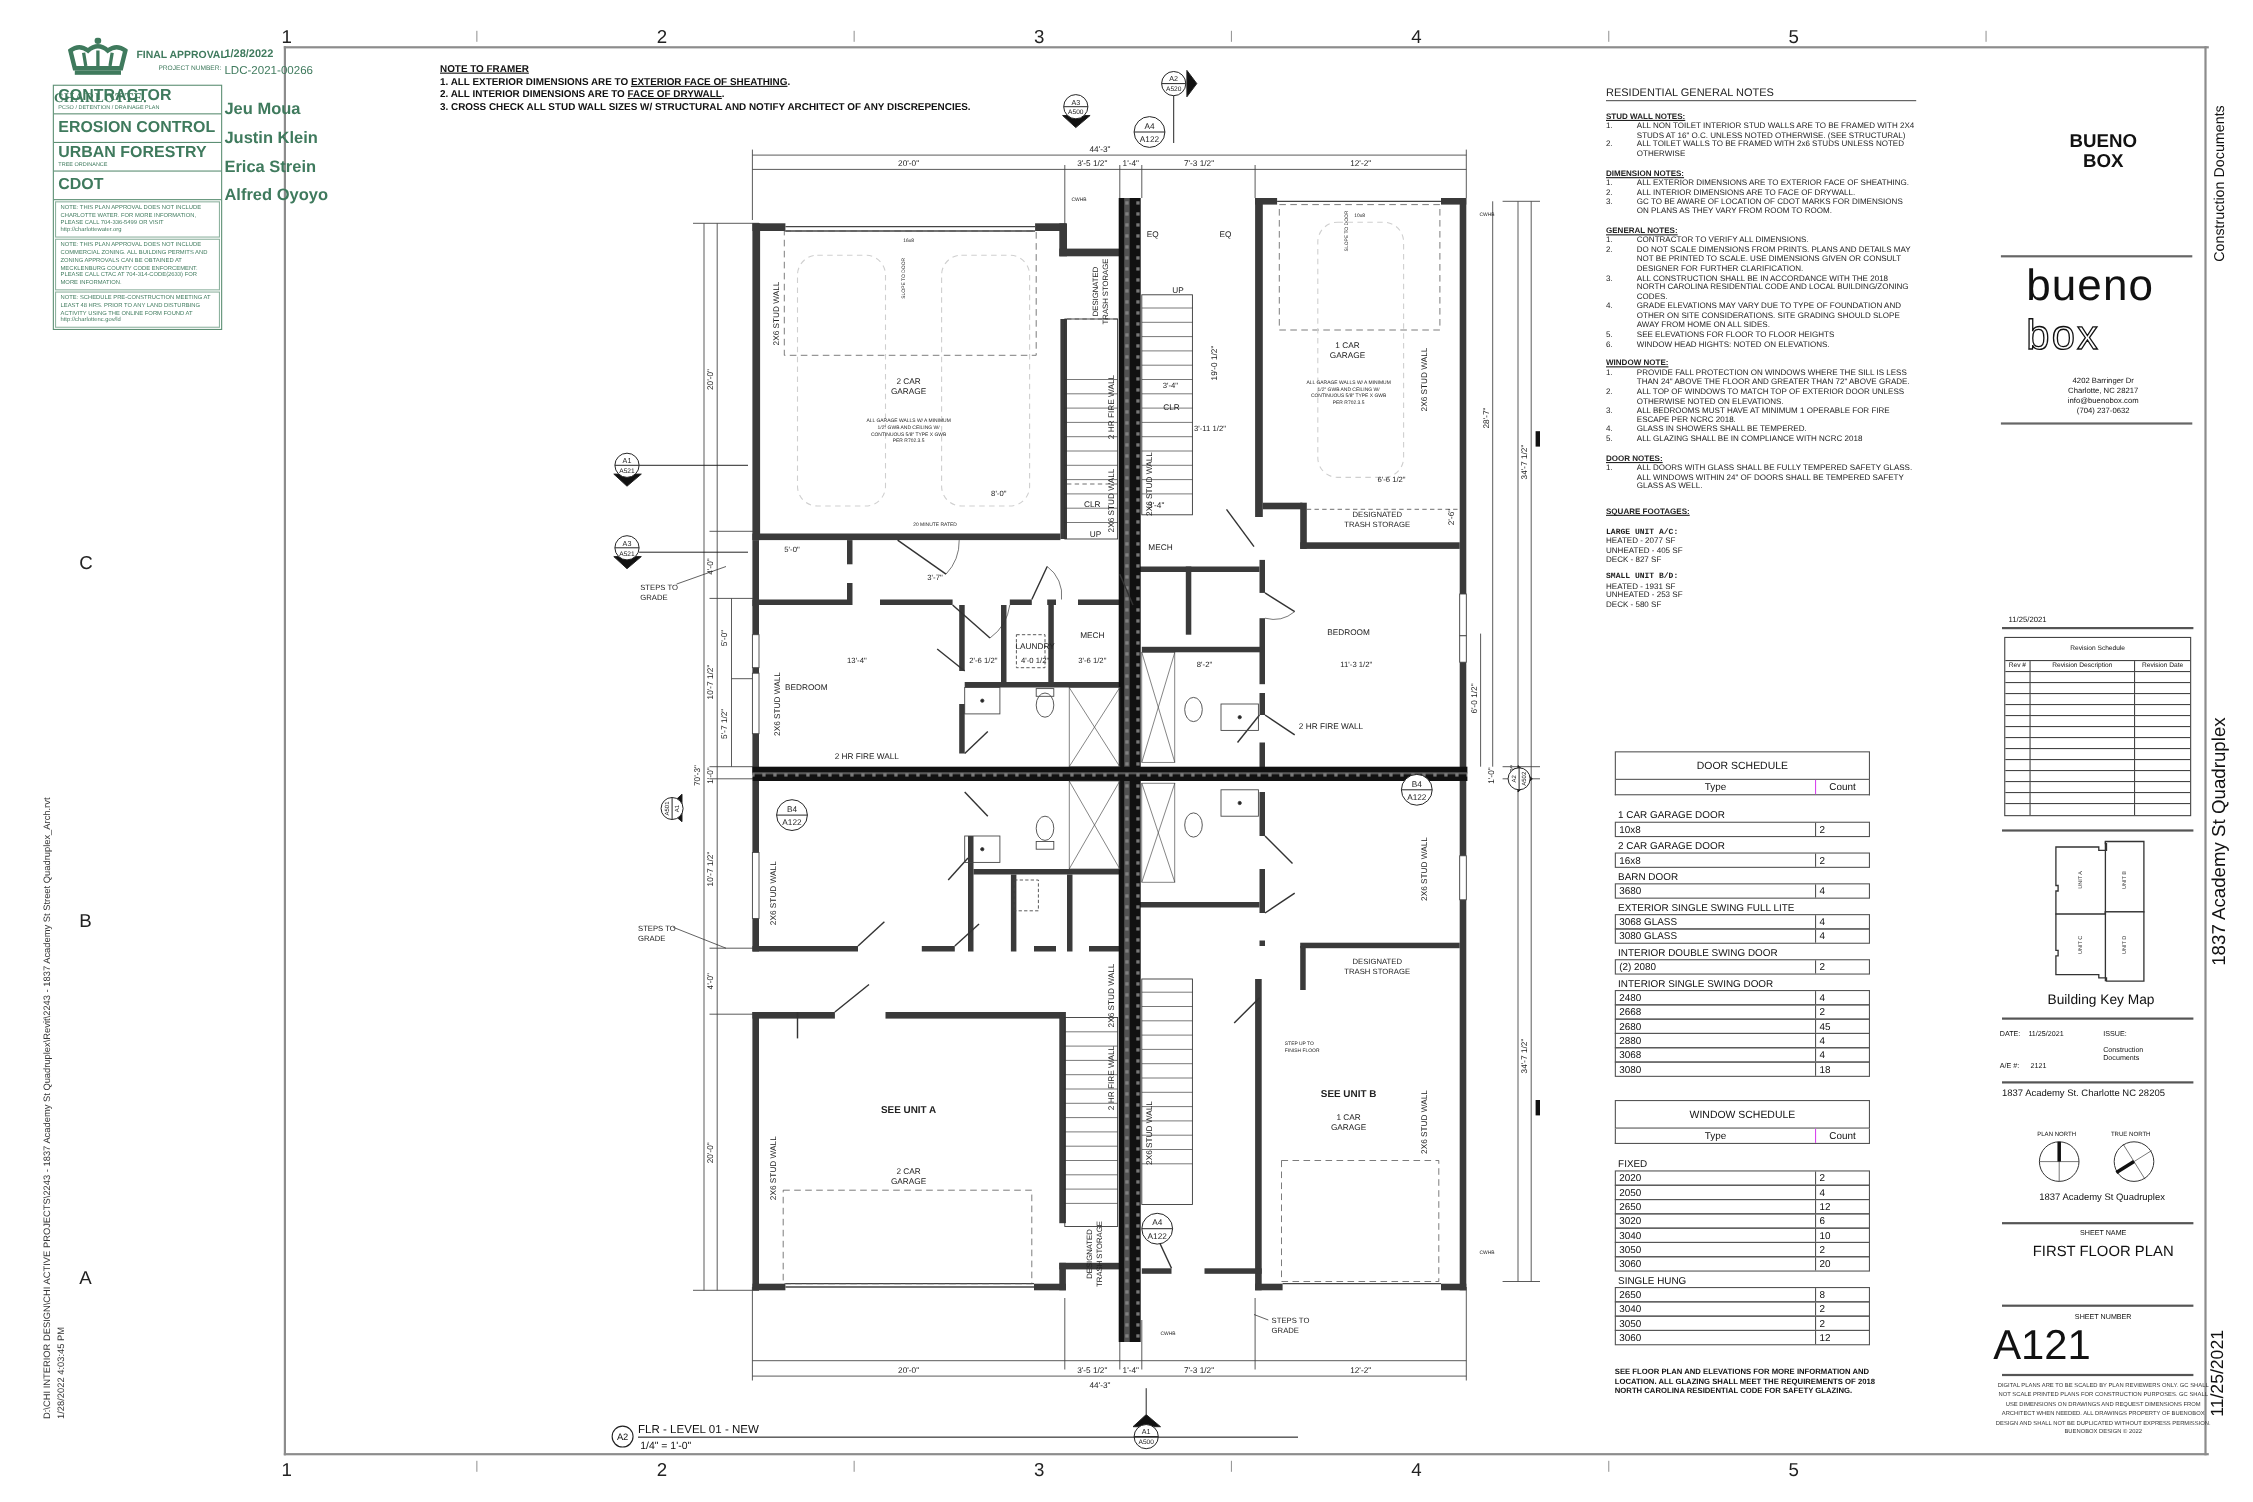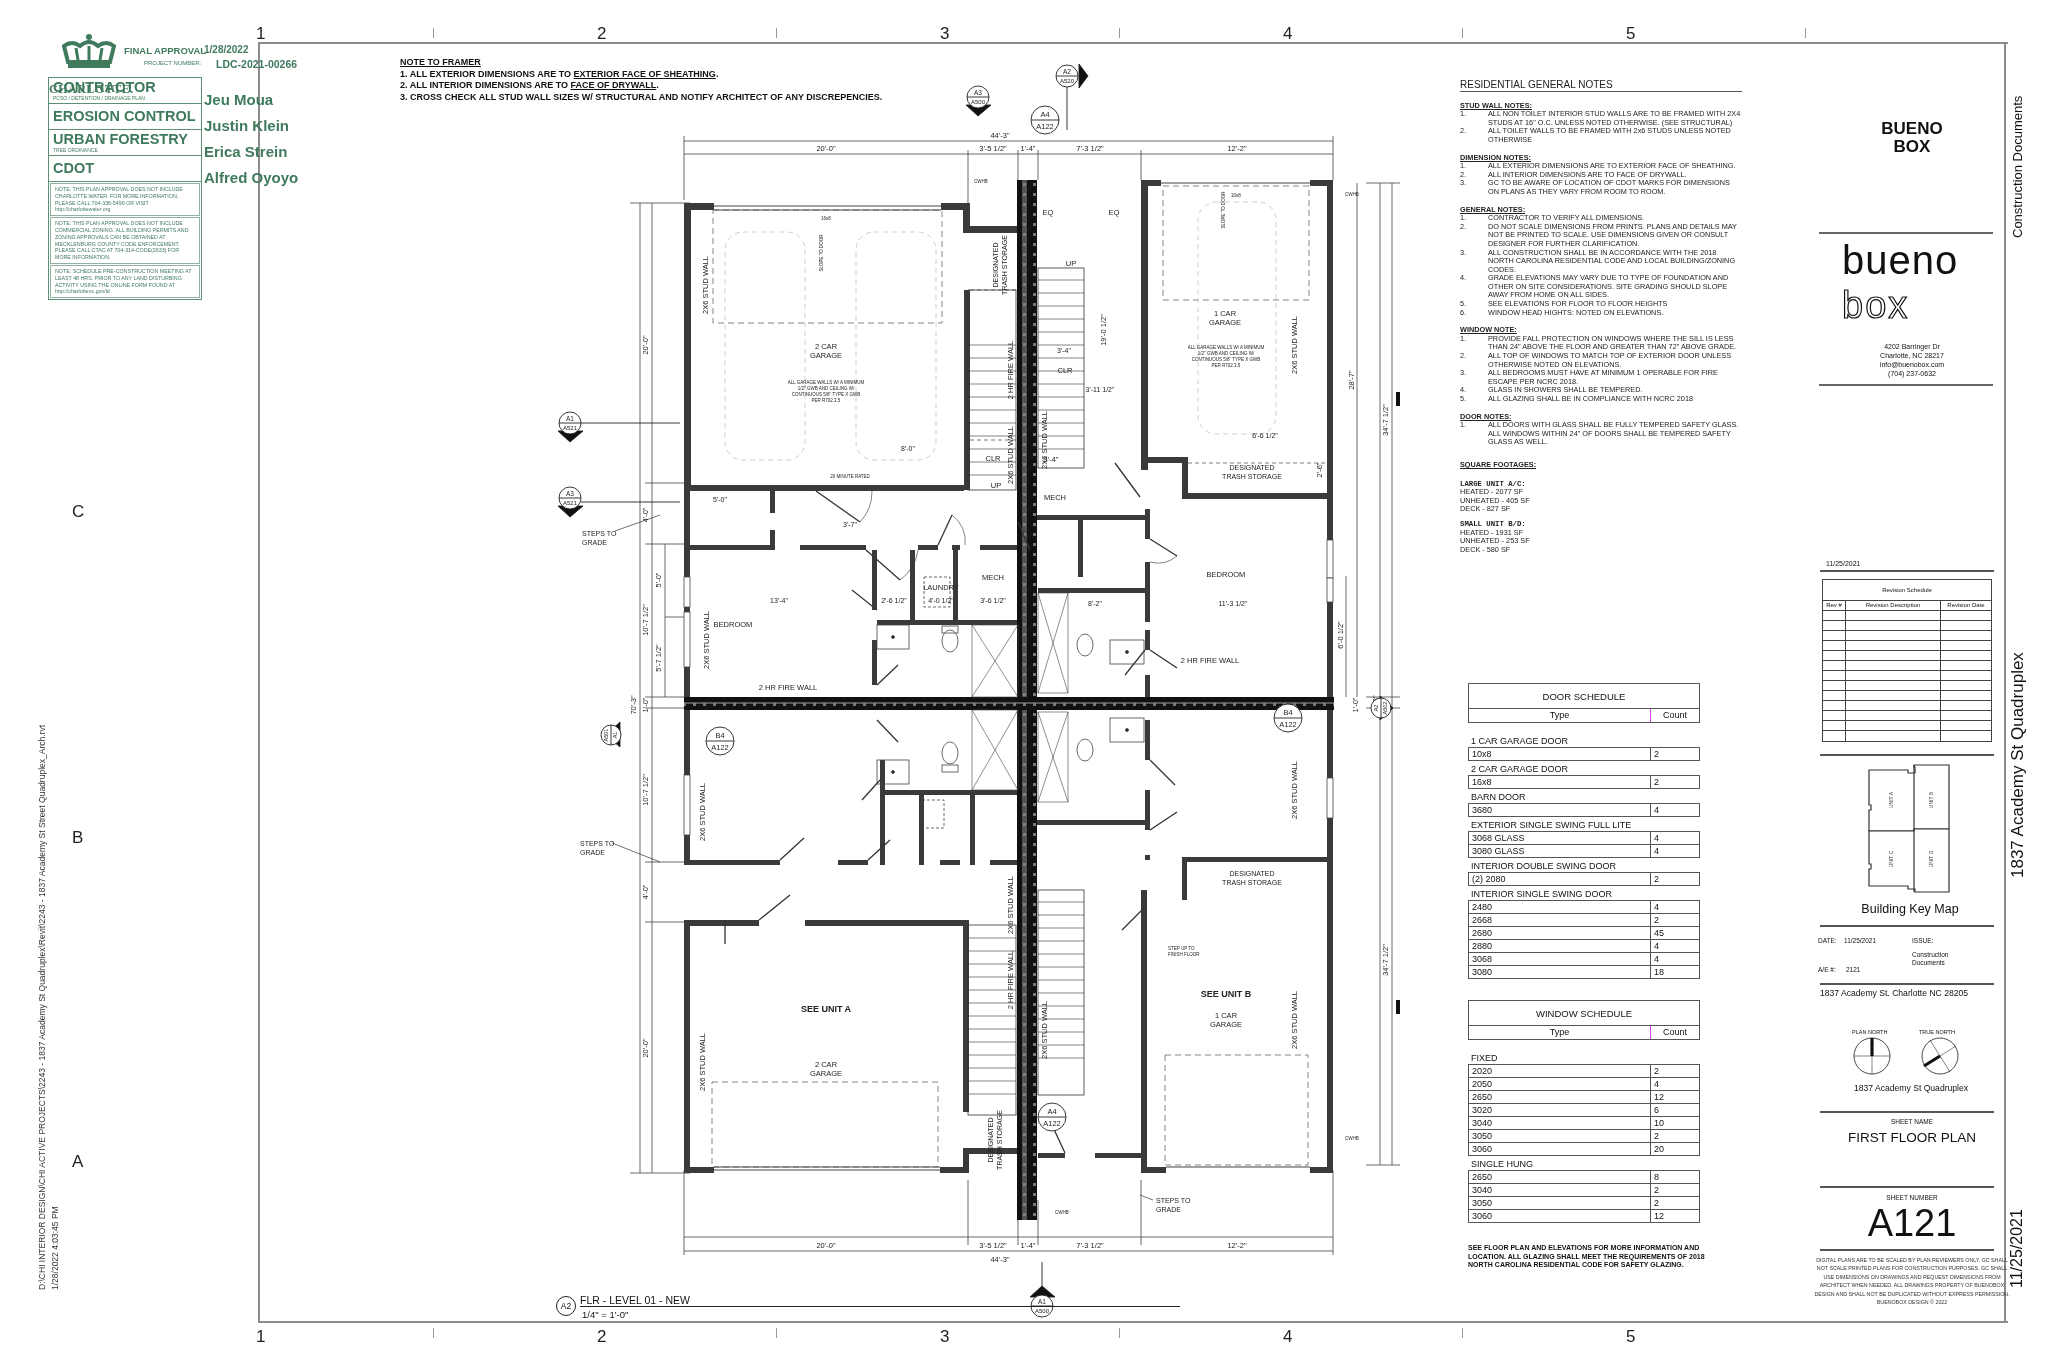--- a/index.html
+++ b/index.html
@@ -11,21 +11,21 @@
   .grid-tick { position: absolute; width: 1px; height: 10px; background: #999; }
   .grid-row { position: absolute; left: 72px; font-size: 17px; color: #222; }
 
   
   .stamp { position: absolute; left: 46px; top: 30px; width: 330px; color: #3f7a5d; }
   .stamp .crown { position: absolute; left: 12px; top: 4px; width: 62px; height: 36px; }
   .stamp .city { position: absolute; left: 3px; top: 52px; font-family: "Liberation Serif", serif; font-size: 12px; font-weight: bold; letter-spacing: 0.5px; }
   .stamp .fa-label { position: absolute; left: 78px; top: 15px; font-size: 9.5px; font-weight: bold; }
   .stamp .fa-date { position: absolute; left: 158px; top: 14px; font-size: 10px; font-weight: bold; }
   .stamp .pn-label { position: absolute; left: 98px; top: 30px; font-size: 6px; }
-  .stamp .pn-val { position: absolute; left: 158px; top: 28px; font-size: 10.5px; font-weight: bold; margin-left: 12px; }
+  .stamp .pn-val { position: absolute; left: 158px; top: 28px; font-size: 10.5px; font-weight: normal; }
   .stamp .box { position: absolute; left: 2px; top: 47px; width: 154px; border: 1.5px solid #5d8f74; }
   .stamp .box-row { border-bottom: 1.5px solid #5d8f74; padding: 1px 4px; height: 26px; position: relative; }
   .stamp .box-row .big { font-size: 14.5px; font-weight: bold; line-height: 16px; }
   .stamp .box-row .small { font-size: 5px; line-height: 6px; }
   .stamp .note { border-bottom: 1px solid #5d8f74; font-size: 5.3px; line-height: 6.8px; padding: 2px 4px; margin: 1px; border: 1px solid #8fb3a0; }
   .stamp .names { position: absolute; left: 158px; top: 61px; }
   .stamp .names div { height: 26px; font-size: 15px; font-weight: bold; line-height: 18px; }
 
   
   .filepath { position: absolute; left: 36px; top: 1290px; transform: rotate(-90deg); transform-origin: 0 0; font-size: 8.5px; color: #333; white-space: nowrap; line-height: 13px; }
@@ -83,21 +83,21 @@
   .rev .c1 { width: 23px; } .rev .c2 { width: 95px; } .rev .c3 { flex: 1; border-right: none !important; }
 
   .keymap-title { position: absolute; left: 1810px; top: 902px; width: 200px; text-align: center; font-size: 12.5px; }
   .meta { position: absolute; font-size: 6.5px; }
   .addr-line { position: absolute; left: 1820px; top: 988px; font-size: 8.6px; white-space: nowrap; }
   .north-lbl { position: absolute; font-size: 5.5px; top: 1029px; }
   .quad-lbl { position: absolute; left: 1826px; top: 1083px; width: 170px; text-align: center; font-size: 8.6px; }
   .sheet-name-lbl { position: absolute; left: 1812px; top: 1118px; width: 200px; text-align: center; font-size: 6.5px; }
   .sheet-name { position: absolute; left: 1812px; top: 1130px; width: 200px; text-align: center; font-size: 13.5px; }
   .sheet-num-lbl { position: absolute; left: 1812px; top: 1194px; width: 200px; text-align: center; font-size: 6.5px; }
-  .sheet-num { position: absolute; left: 1812px; top: 1203px; width: 200px; text-align: center; font-size: 38px; line-height: 40px; }
+  .sheet-num { position: absolute; left: 1812px; top: 1203px; width: 200px; text-align: left; font-size: 38px; line-height: 40px; }
   .disclaimer { position: absolute; left: 1812px; top: 1256px; width: 200px; text-align: center; font-size: 5.3px; line-height: 8.4px; color: #333; }
 </style>
 </head>
 <body>
 
 <div class="sheet-frame"></div>
 <div class="vline"></div>
 
 <div class="grid-col" style="left:256px;top:24px">1</div>
 <div class="grid-col" style="left:597px;top:24px">2</div>

